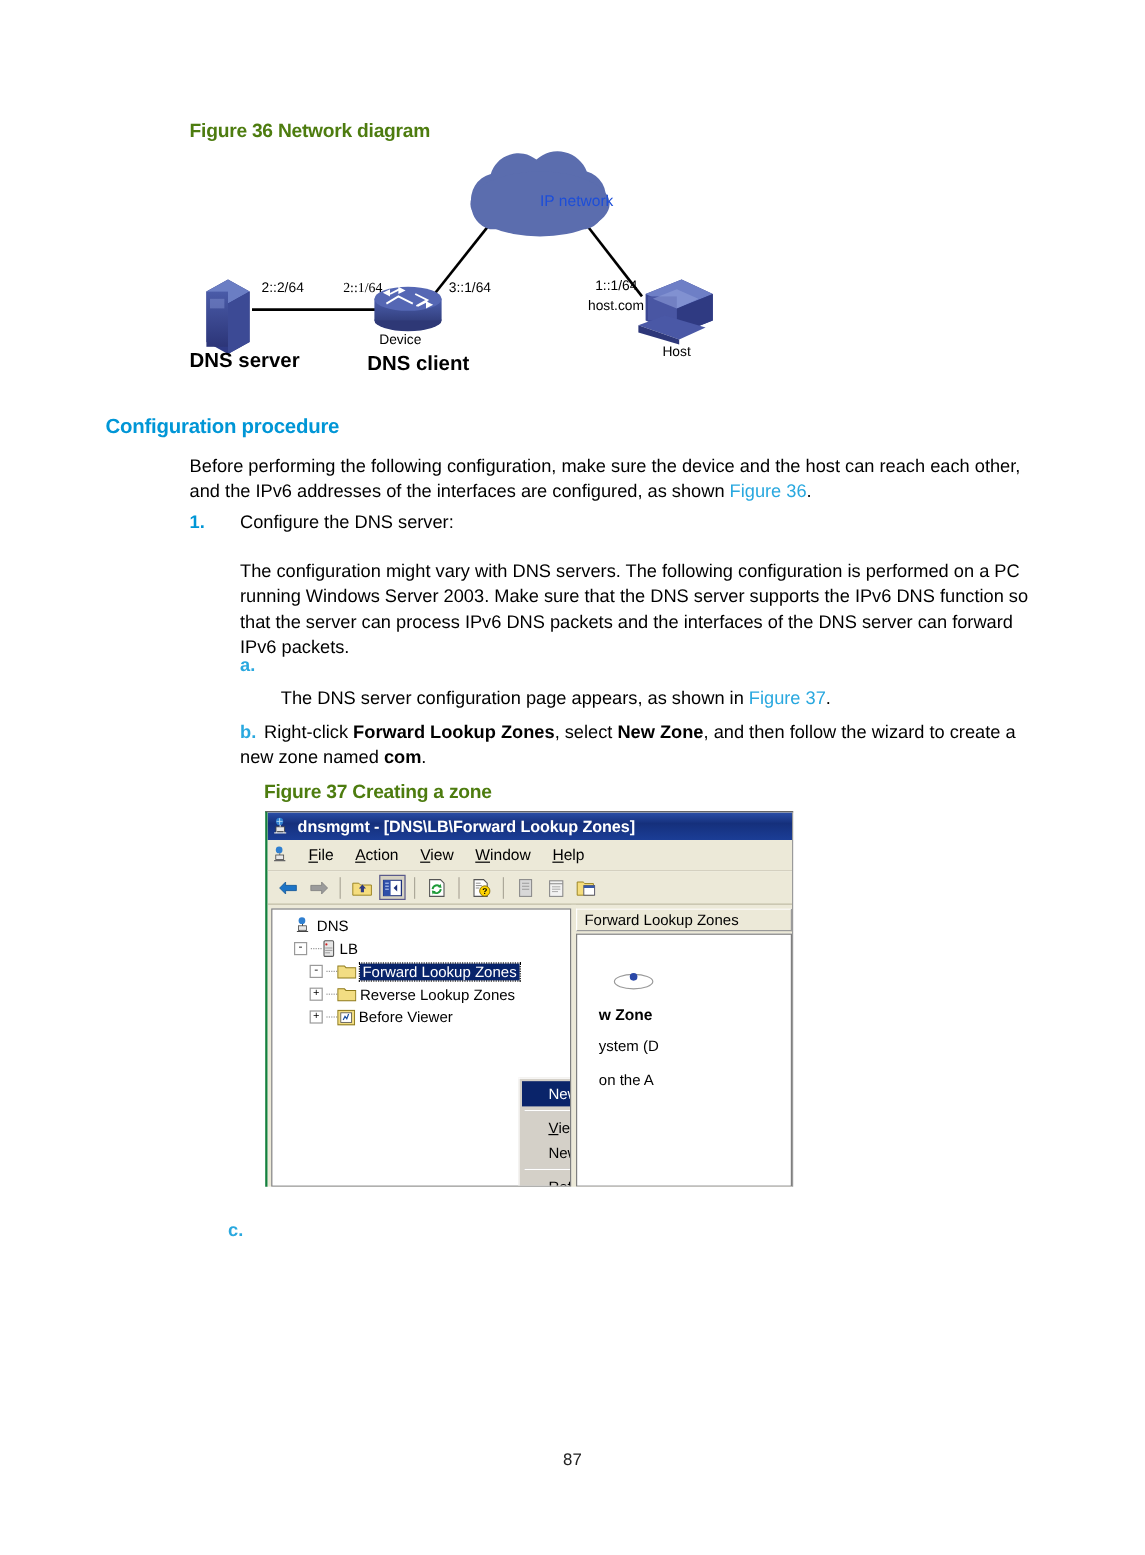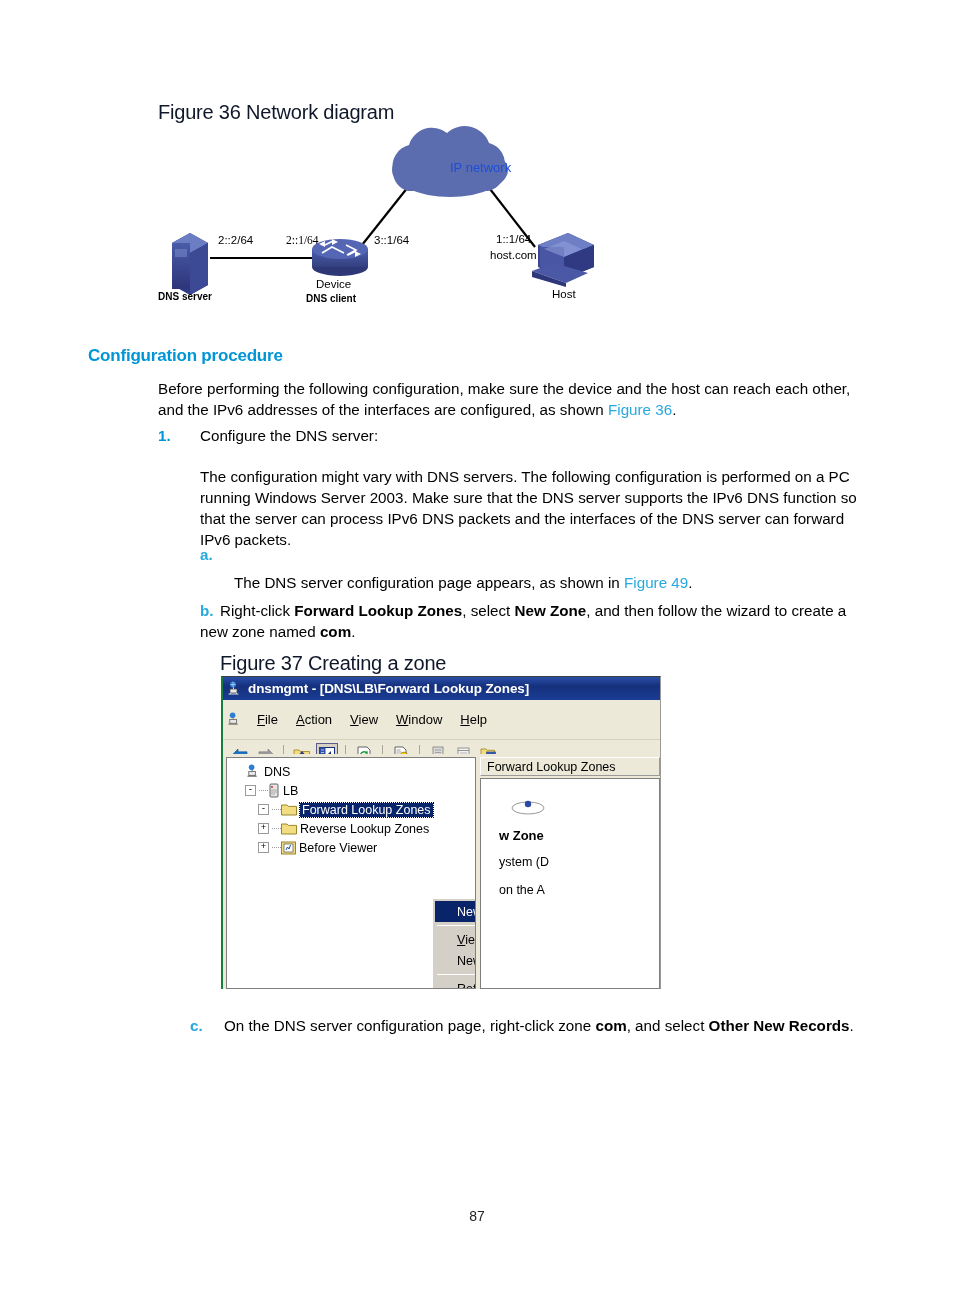--- a/index.html
+++ b/index.html
@@ -8,23 +8,23 @@
     width: 954px; height: 1296px;
     background: #ffffff;
     font-family: "Liberation Sans", sans-serif;
     color: #000;
     position: relative;
     overflow: hidden;
   }
 
   
   .fig-title {
-    color: #0f172a;
-    font-weight: normal;
-    font-size: 20px;
+    color: #4d7c0f;
+    font-weight: bold;
+    font-size: 16px;
     letter-spacing: -0.2px;
   }
   .h2 {
     color: #0096d6;
     font-weight: bold;
     font-size: 17px;
     letter-spacing: -0.2px;
     text-align: center;
   }
   .body-text {
@@ -79,21 +79,21 @@
   
   .netdiag { position:relative; width:100%; height:100%; }
   .netdiag svg { position:absolute; left:0; top:0; }
   .nd-label {
     position:absolute;
     font-size:11.5px;
     font-family:"Liberation Sans", sans-serif;
     color:#000;
     white-space:nowrap;
   }
-  .nd-label.bold { font-weight:bold; font-size:10px; }
+  .nd-label.bold { font-weight:bold; font-size:17px; }
 
   
   #win37 {
     position:absolute;
     left:221px; top:676px;
     width:440px; height:313px;
     background:#ffffff;
     border-left:2px solid #15803d;
     border-right:1px solid #9a9a9a;
     border-top:1px solid #404040;
@@ -105,21 +105,21 @@
     background: linear-gradient(to bottom,#2a4ea8 0%, #15307c 40%, #1b3d96 100%);
     color:#fff;
     font-weight:bold;
     font-size:13.5px;
     display:flex; align-items:center;
     padding-left:4px;
     letter-spacing:-0.1px;
   }
   .win-title .tbtext { margin-left:5px; }
   .menubar {
-    height:40px;
+    height:26px;
     background:#ece9d8;
     border-bottom:1px solid #d4d0c0;
     display:flex; align-items:center;
     padding-left:4px;
     font-size:13px;
   }
   .menubar .mi { padding:2px 9px; color:#000; }
   .menubar .mi u { text-decoration:underline; }
   .toolbar {
     height:28px;
@@ -169,21 +169,21 @@
     display:flex; align-items:center;
     padding-left:6px;
     font-size:12.5px;
   }
   .lp-body {
     position:absolute; left:0; right:0; top:21px; bottom:0;
     background:#fff;
     border:1px solid #7f7f7f;
     overflow:hidden;
   }
-  .lp-inner { padding:14px 0 0 18px; font-size:12.5px; }
+  .lp-inner { padding:24px 0 0 18px; font-size:12.5px; }
   .lp-head2 { font-weight:bold; font-size:13px; margin-bottom:12px; }
   .lp-line { margin-bottom:14px; }
 
   
   .tree { padding:4px 0 0 5px; font-size:12.5px; }
   .trow { display:flex; align-items:center; height:19px; white-space:nowrap; }
   .tind1 { padding-left:0px; }
   .tind2 { padding-left:13px; }
   .tind3 { padding-left:26px; }
   .expander {
@@ -335,21 +335,21 @@
   <span class="num listnum">1.</span>
   <span class="txt">Configure the DNS server:</span>
 </div>
 
 <p id="para-2003" class="body-text" style="margin:0;">The configuration might vary with DNS servers. The following configuration is performed on a PC running Windows Server 2003. Make sure that the DNS server supports the IPv6 DNS function so that the server can process IPv6 DNS packets and the interfaces of the DNS server can forward IPv6 packets.</p>
 
 <div id="step-a" class="body-text">
   <span class="ltr letter">a.</span>
 </div>
 
-<p id="para-a2" class="body-text" style="margin:0;"><span>The DNS server configuration page appears, as shown in </span><span class="xref">Figure 49</span><span>.</span></p>
+<p id="para-a2" class="body-text" style="margin:0;"><span>The DNS server configuration page appears, as shown in </span><span class="xref">Figure 37</span><span>.</span></p>
 
 <div id="step-b" class="body-text">
   <span class="ltr letter">b.</span>
   <span class="txt"><span>Right-click </span><b class="bd">Forward Lookup Zones</b><span>, select </span><b class="bd">New Zone</b><span>, and then follow the wizard to create a new zone named </span><b class="bd">com</b><span>.</span></span>
 </div>
 
 <div id="fig37-title" class="fig-title">Figure 37 Creating a zone</div>
 
 <div id="win37">
 
@@ -553,16 +553,15 @@
           <div class="lp-line">ystem (D</div>
           <div class="lp-line">on the A</div>
         </div>
       </div>
     </div>
   </div>
 </div>
 
 <div id="step-c" class="body-text">
   <span class="ltr letter">c.</span>
-  <span class="txt"><span>On the DNS server configuration page, right-click zone </span><b class="bd">com</b><span>, and select </span><b class="bd">Other New Records</b><span>.</span></span>
 </div>
 
 <div id="pagenum">87</div>
 
 </body></html>

